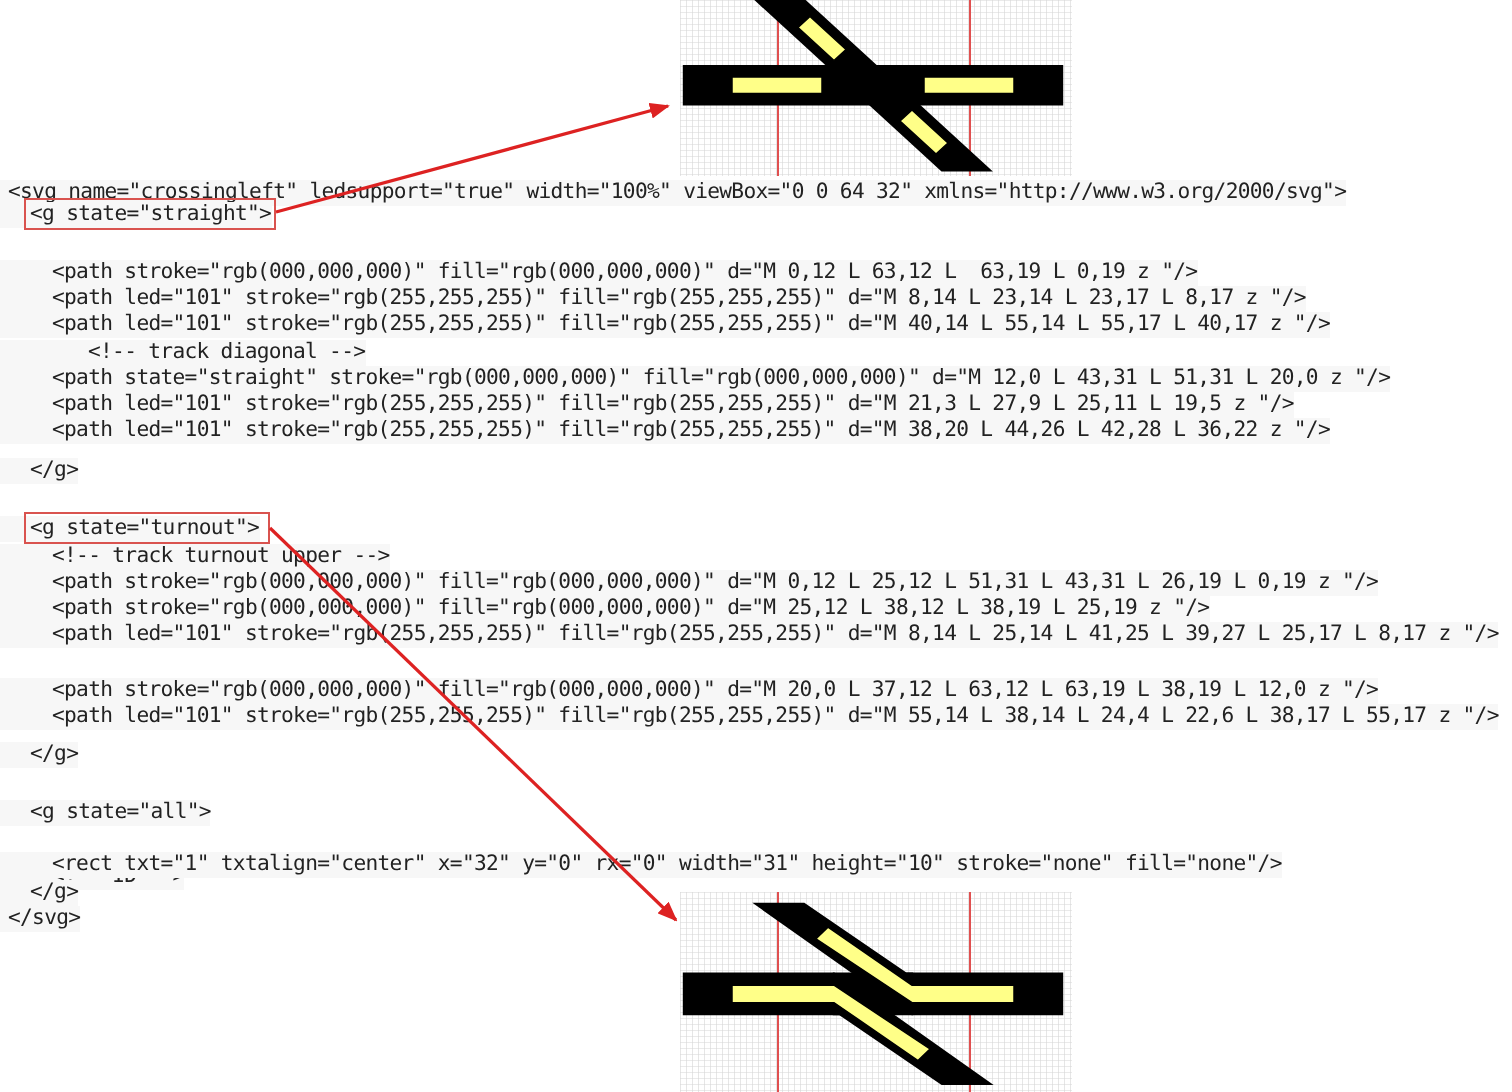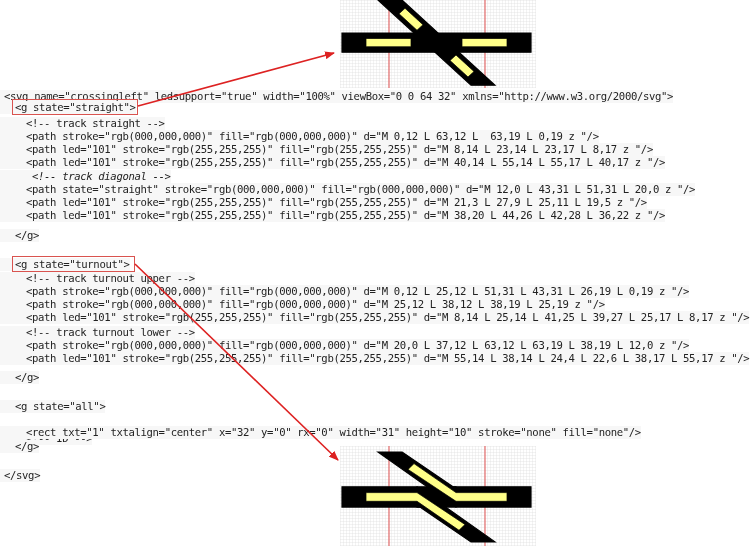--- a/index.html
+++ b/index.html
@@ -21,43 +21,41 @@
     }
     .preview svg { display: block; }
     .arrows { position: absolute; left: 0; top: 0; pointer-events: none; }
   </style>
 </head>
 <body>
 
 <div class="code" id="code">
     <div class="line" style="top: 90px; padding-left: 4px;">&lt;svg name="crossingleft" ledsupport="true" width="100%" viewBox="0 0 64 32" xmlns="http://www.w3.org/2000/svg"&gt;</div>
     <div class="line" style="top: 101px; padding-left: 15px;">&lt;g state="straight"&gt;</div>
-    <div class="line" style="top: 117px; padding-left: 26px;">&lt;!-- track straight --&gt;</div>
     <div class="line" style="top: 130px; padding-left: 26px;">&lt;path stroke="rgb(000,000,000)" fill="rgb(000,000,000)" d="M 0,12 L 63,12 L  63,19 L 0,19 z "/&gt;</div>
     <div class="line" style="top: 143px; padding-left: 26px;">&lt;path led="101" stroke="rgb(255,255,255)" fill="rgb(255,255,255)" d="M 8,14 L 23,14 L 23,17 L 8,17 z "/&gt;</div>
     <div class="line" style="top: 156px; padding-left: 26px;">&lt;path led="101" stroke="rgb(255,255,255)" fill="rgb(255,255,255)" d="M 40,14 L 55,14 L 55,17 L 40,17 z "/&gt;</div>
-    <div class="line" style="top: 170px; padding-left: 32px; font-style: italic;">&lt;!-- track diagonal --&gt;</div>
+    <div class="line" style="top: 170px; padding-left: 44px;">&lt;!-- track diagonal --&gt;</div>
     <div class="line" style="top: 183px; padding-left: 26px;">&lt;path state="straight" stroke="rgb(000,000,000)" fill="rgb(000,000,000)" d="M 12,0 L 43,31 L 51,31 L 20,0 z "/&gt;</div>
     <div class="line" style="top: 196px; padding-left: 26px;">&lt;path led="101" stroke="rgb(255,255,255)" fill="rgb(255,255,255)" d="M 21,3 L 27,9 L 25,11 L 19,5 z "/&gt;</div>
     <div class="line" style="top: 209px; padding-left: 26px;">&lt;path led="101" stroke="rgb(255,255,255)" fill="rgb(255,255,255)" d="M 38,20 L 44,26 L 42,28 L 36,22 z "/&gt;</div>
     <div class="line" style="top: 229px; padding-left: 15px;">&lt;/g&gt;</div>
     <div class="line" style="top: 258px; padding-left: 15px;">&lt;g state="turnout"&gt;</div>
     <div class="line" style="top: 272px; padding-left: 26px;">&lt;!-- track turnout upper --&gt;</div>
     <div class="line" style="top: 285px; padding-left: 26px;">&lt;path stroke="rgb(000,000,000)" fill="rgb(000,000,000)" d="M 0,12 L 25,12 L 51,31 L 43,31 L 26,19 L 0,19 z "/&gt;</div>
     <div class="line" style="top: 298px; padding-left: 26px;">&lt;path stroke="rgb(000,000,000)" fill="rgb(000,000,000)" d="M 25,12 L 38,12 L 38,19 L 25,19 z "/&gt;</div>
     <div class="line" style="top: 311px; padding-left: 26px;">&lt;path led="101" stroke="rgb(255,255,255)" fill="rgb(255,255,255)" d="M 8,14 L 25,14 L 41,25 L 39,27 L 25,17 L 8,17 z "/&gt;</div>
-    <div class="line" style="top: 326px; padding-left: 26px;">&lt;!-- track turnout lower --&gt;</div>
     <div class="line" style="top: 339px; padding-left: 26px;">&lt;path stroke="rgb(000,000,000)" fill="rgb(000,000,000)" d="M 20,0 L 37,12 L 63,12 L 63,19 L 38,19 L 12,0 z "/&gt;</div>
     <div class="line" style="top: 352px; padding-left: 26px;">&lt;path led="101" stroke="rgb(255,255,255)" fill="rgb(255,255,255)" d="M 55,14 L 38,14 L 24,4 L 22,6 L 38,17 L 55,17 z "/&gt;</div>
     <div class="line" style="top: 371px; padding-left: 15px;">&lt;/g&gt;</div>
     <div class="line" style="top: 400px; padding-left: 15px;">&lt;g state="all"&gt;</div>
     <div class="line" style="top: 432px; padding-left: 26px;">&lt;!-- ID --&gt;</div>
     <div class="line" style="top: 426px; padding-left: 26px;">&lt;rect txt="1" txtalign="center" x="32" y="0" rx="0" width="31" height="10" stroke="none" fill="none"/&gt;</div>
     <div class="line" style="top: 440px; padding-left: 15px;">&lt;/g&gt;</div>
-    <div class="line" style="top: 453px; padding-left: 4px; margin-top: 16px;">&lt;/svg&gt;</div>
+    <div class="line" style="top: 453px; padding-left: 4px;">&lt;/svg&gt;</div>
   </div>
 
 <div class="hl-box" id="hl-straight" style="left: 12px; top: 99px; width: 126px; height: 16px;"></div>
 <div class="hl-box" id="hl-turnout" style="left: 12px; top: 256px; width: 123px; height: 16px;"></div>
 
 <div class="preview" style="left:340px; top:0px; height:88px;">
   <svg width="196" height="88" viewBox="0 0 196 88">
     <defs>
       <pattern id="g1" width="3" height="3" patternUnits="userSpaceOnUse">
         <path d="M3 0 L0 0 0 3" fill="none" stroke="#d6d6d6" stroke-width="0.6"></path>

